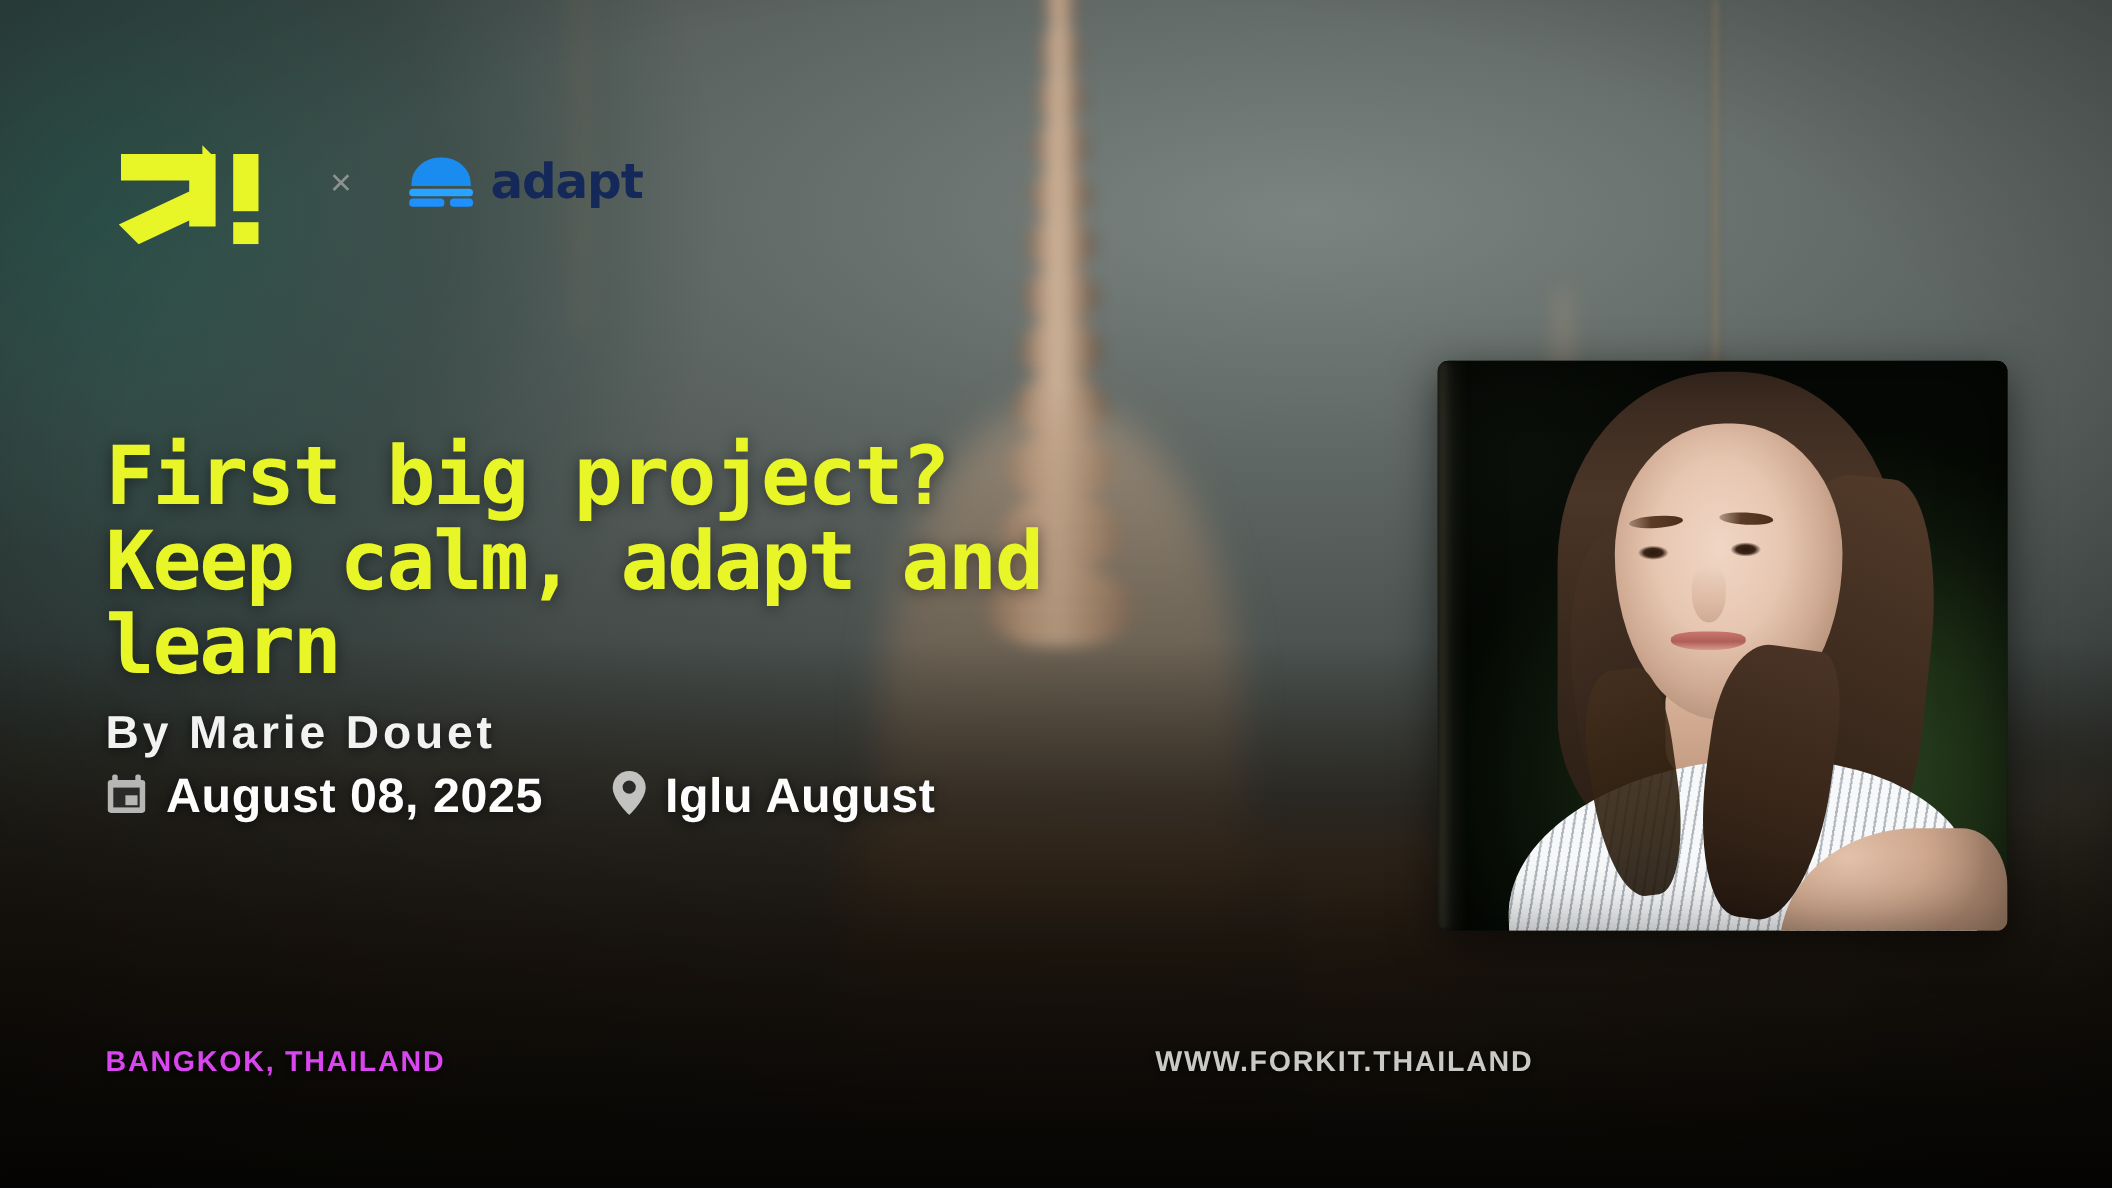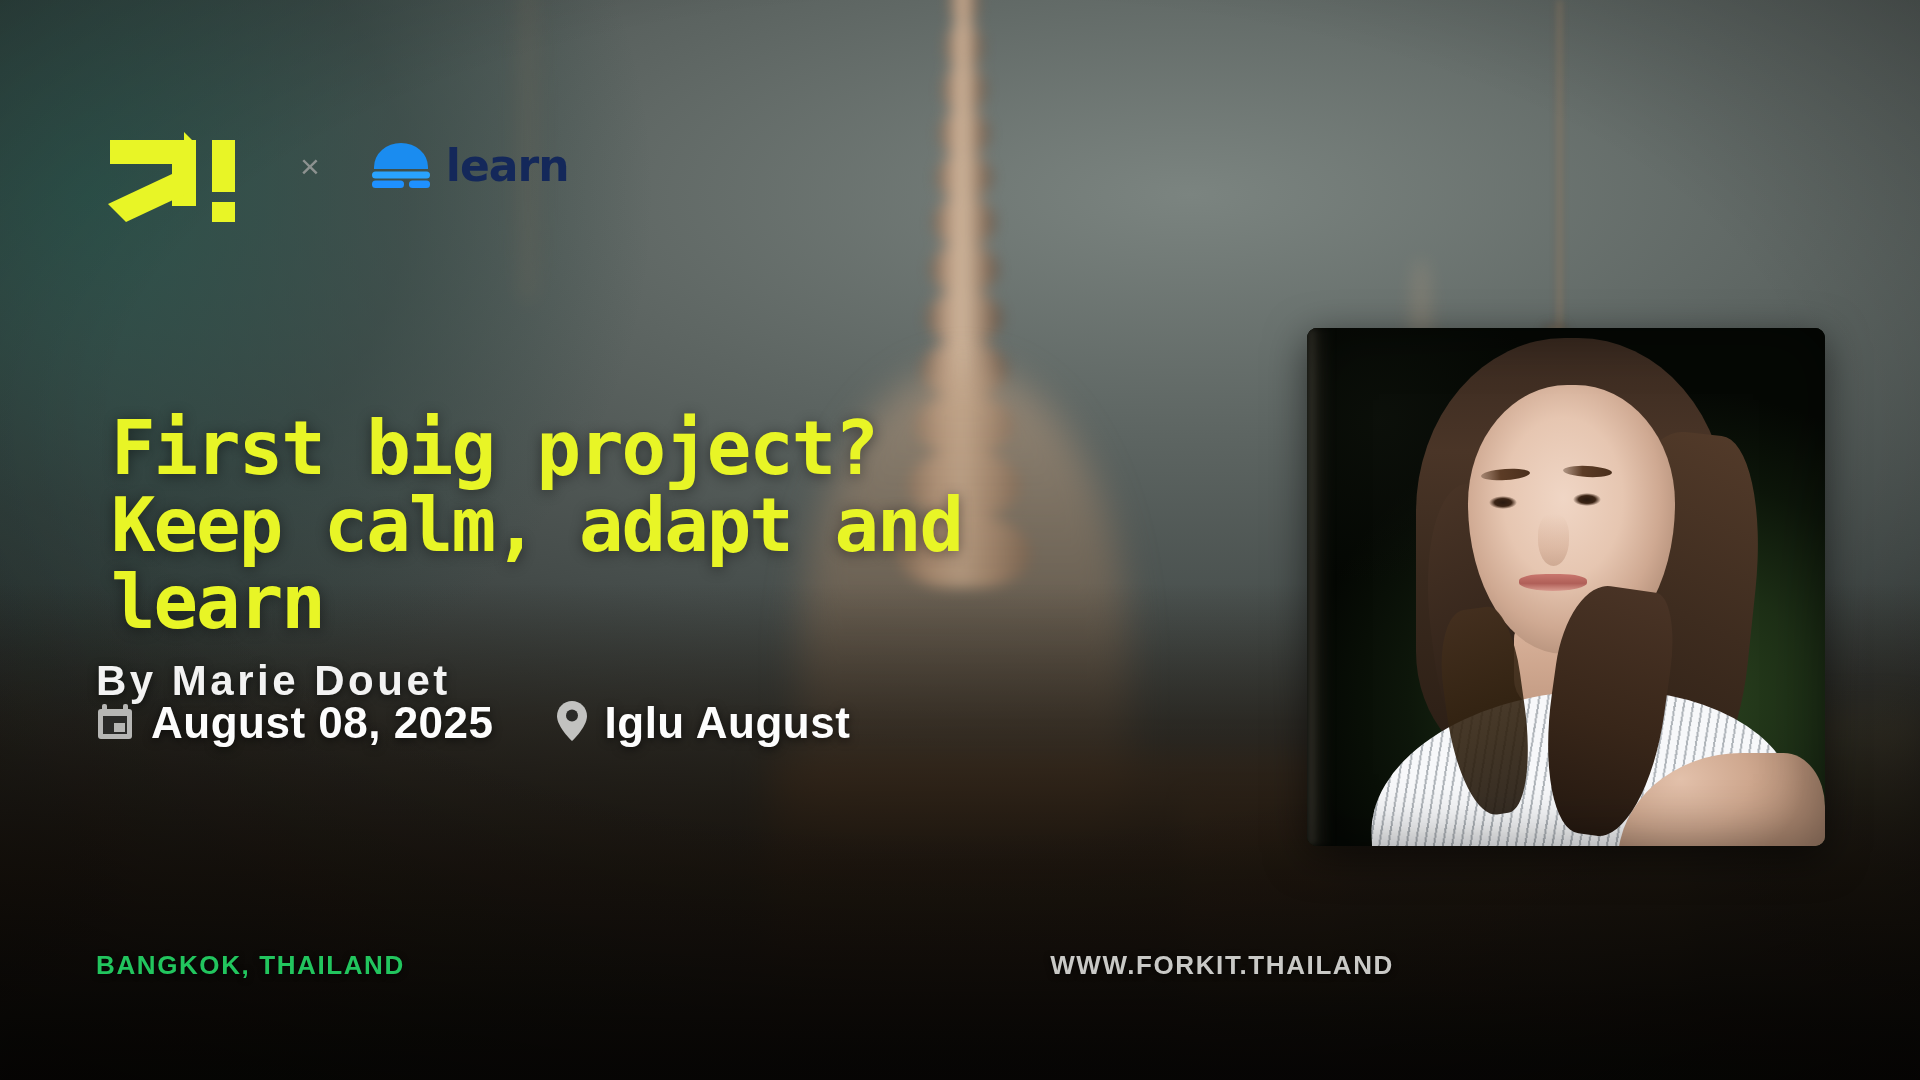--- a/index.html
+++ b/index.html
@@ -134,21 +134,21 @@
   .iglu-mark svg{display:block;width:100%;height:100%;}
   .iglu-word{
     font-size:44px;font-weight:700;color:#14285a;
     letter-spacing:-1px;line-height:1;
     font-family:"DejaVu Sans", sans-serif;
   }
 
   
   .title-block{position:absolute;left:96px;top:395px;width:930px;}
   .title{
-    margin:15px;
+    margin:0;
     font-family:"DejaVu Sans Mono","Liberation Sans",sans-serif;
     font-size:74px;
     font-weight:700;
     line-height:1.04;
     letter-spacing:-2px;
     color:#e8f526;
     text-shadow:0 2px 14px rgba(0,0,0,.45);
   }
   .byline{
     margin:16px 0 0 0;
@@ -169,21 +169,21 @@
   .meta-text{
     font-size:44px;font-weight:700;color:#fdfdfd;
     letter-spacing:.5px;line-height:1;
     text-shadow:0 2px 10px rgba(0,0,0,.65);
   }
 
   
   .footer-left{
     position:absolute;left:96px;top:950px;
     font-size:26px;font-weight:700;letter-spacing:1.6px;
-    color:#22c55e;
+    color:#d946ef;
     text-shadow:0 1px 6px rgba(0,0,0,.7);
   }
   .footer-right{
     position:absolute;right:526px;top:950px;
     font-size:26px;font-weight:700;letter-spacing:1.6px;
     color:#c9c9c6;
     text-shadow:0 1px 6px rgba(0,0,0,.7);
   }
 
   
@@ -365,21 +365,21 @@
           <svg viewBox="0 0 66 46" aria-hidden="true">
             <path d="M6 24 A27 24 0 0 1 60 24 L60 26 L6 26 Z" fill="#1a8cf0"></path>
             <rect x="4" y="28.5" width="58" height="7" rx="3.5" fill="#29a3ff"></rect>
             <rect x="4" y="37.5" width="32" height="7.5" rx="3.5" fill="#1e90ff"></rect>
             <rect x="41" y="37.5" width="21" height="7.5" rx="3.5" fill="#1e90ff"></rect>
             <rect x="30" y="28.5" width="15" height="7" rx="3.5" fill="#0b1f3f" opacity="0"></rect>
             <path d="M31 26.5 h10 a3 3 0 0 1 0 6 h-10 z" fill="#0e1a2e" opacity="0"></path>
             <rect x="34" y="37.5" width="5.5" height="7.5" fill="#2b3240" opacity="0"></rect>
           </svg>
         </span>
-        <span class="iglu-word">learn</span>
+        <span class="iglu-word">adapt</span>
       </div>
     </div>
 
     <div class="title-block">
       <h1 class="title">First big project? Keep calm, adapt and learn</h1>
       <div class="byline">By Marie Douet</div>
     </div>
 
     <div class="meta-row">
       <div class="meta-item">

